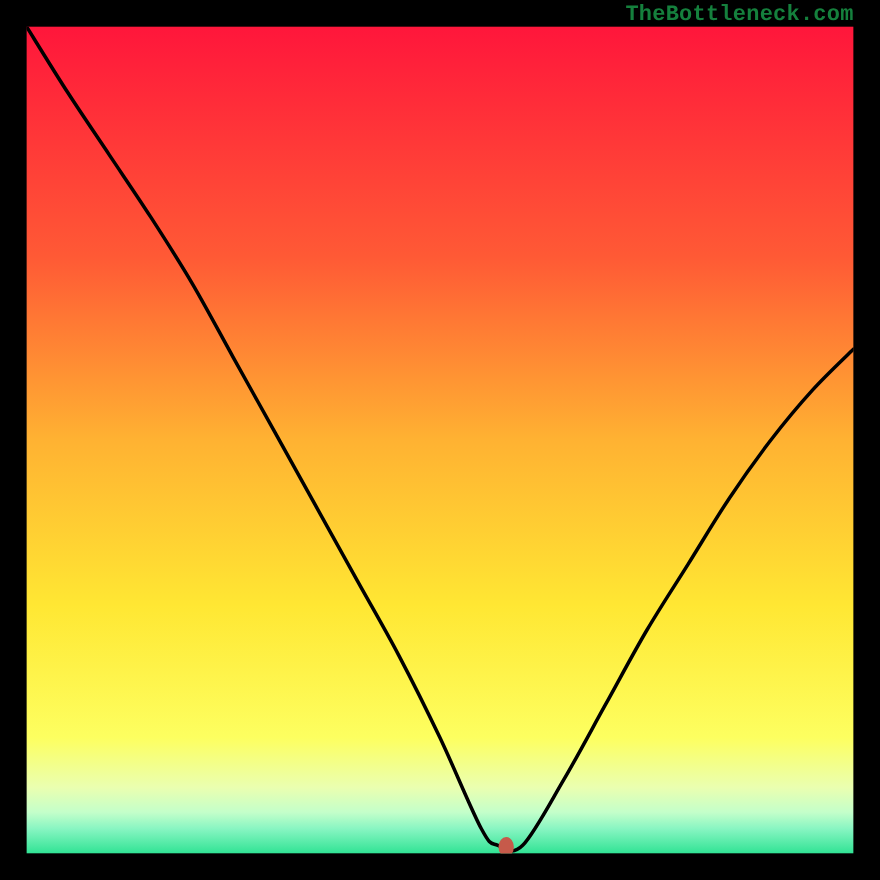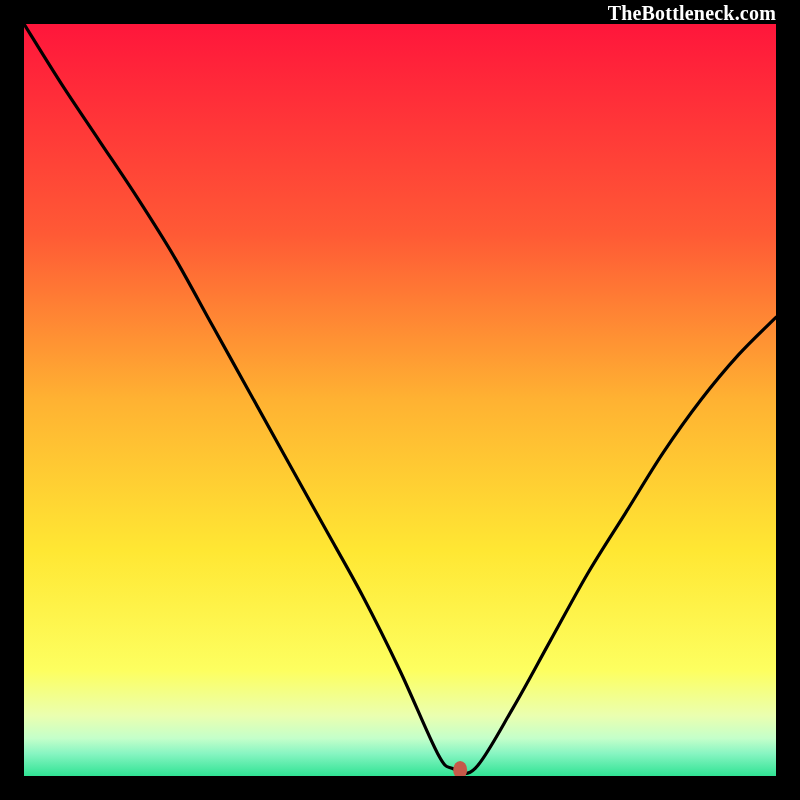--- a/index.html
+++ b/index.html
@@ -22,24 +22,24 @@
     position: absolute;
     left: 0;
     top: 0;
     width: 752px;
     height: 752px;
   }
   .watermark {
     position: absolute;
     top: 2px;
     right: 24px;
-    font-family: Liberation Serif, serif;
+    font-family: Liberation Mono, monospace;
     font-size: 20px;
     font-weight: 600;
-    color: #ffffff;
+    color: #15803d;
     letter-spacing: 0.2px;
   }
 </style>
 </head>
 <body>
 
 <div class="watermark">TheBottleneck.com</div>
 
 <div class="frame">
   <svg class="plot-area" viewBox="0 0 752 752" preserveAspectRatio="none">

